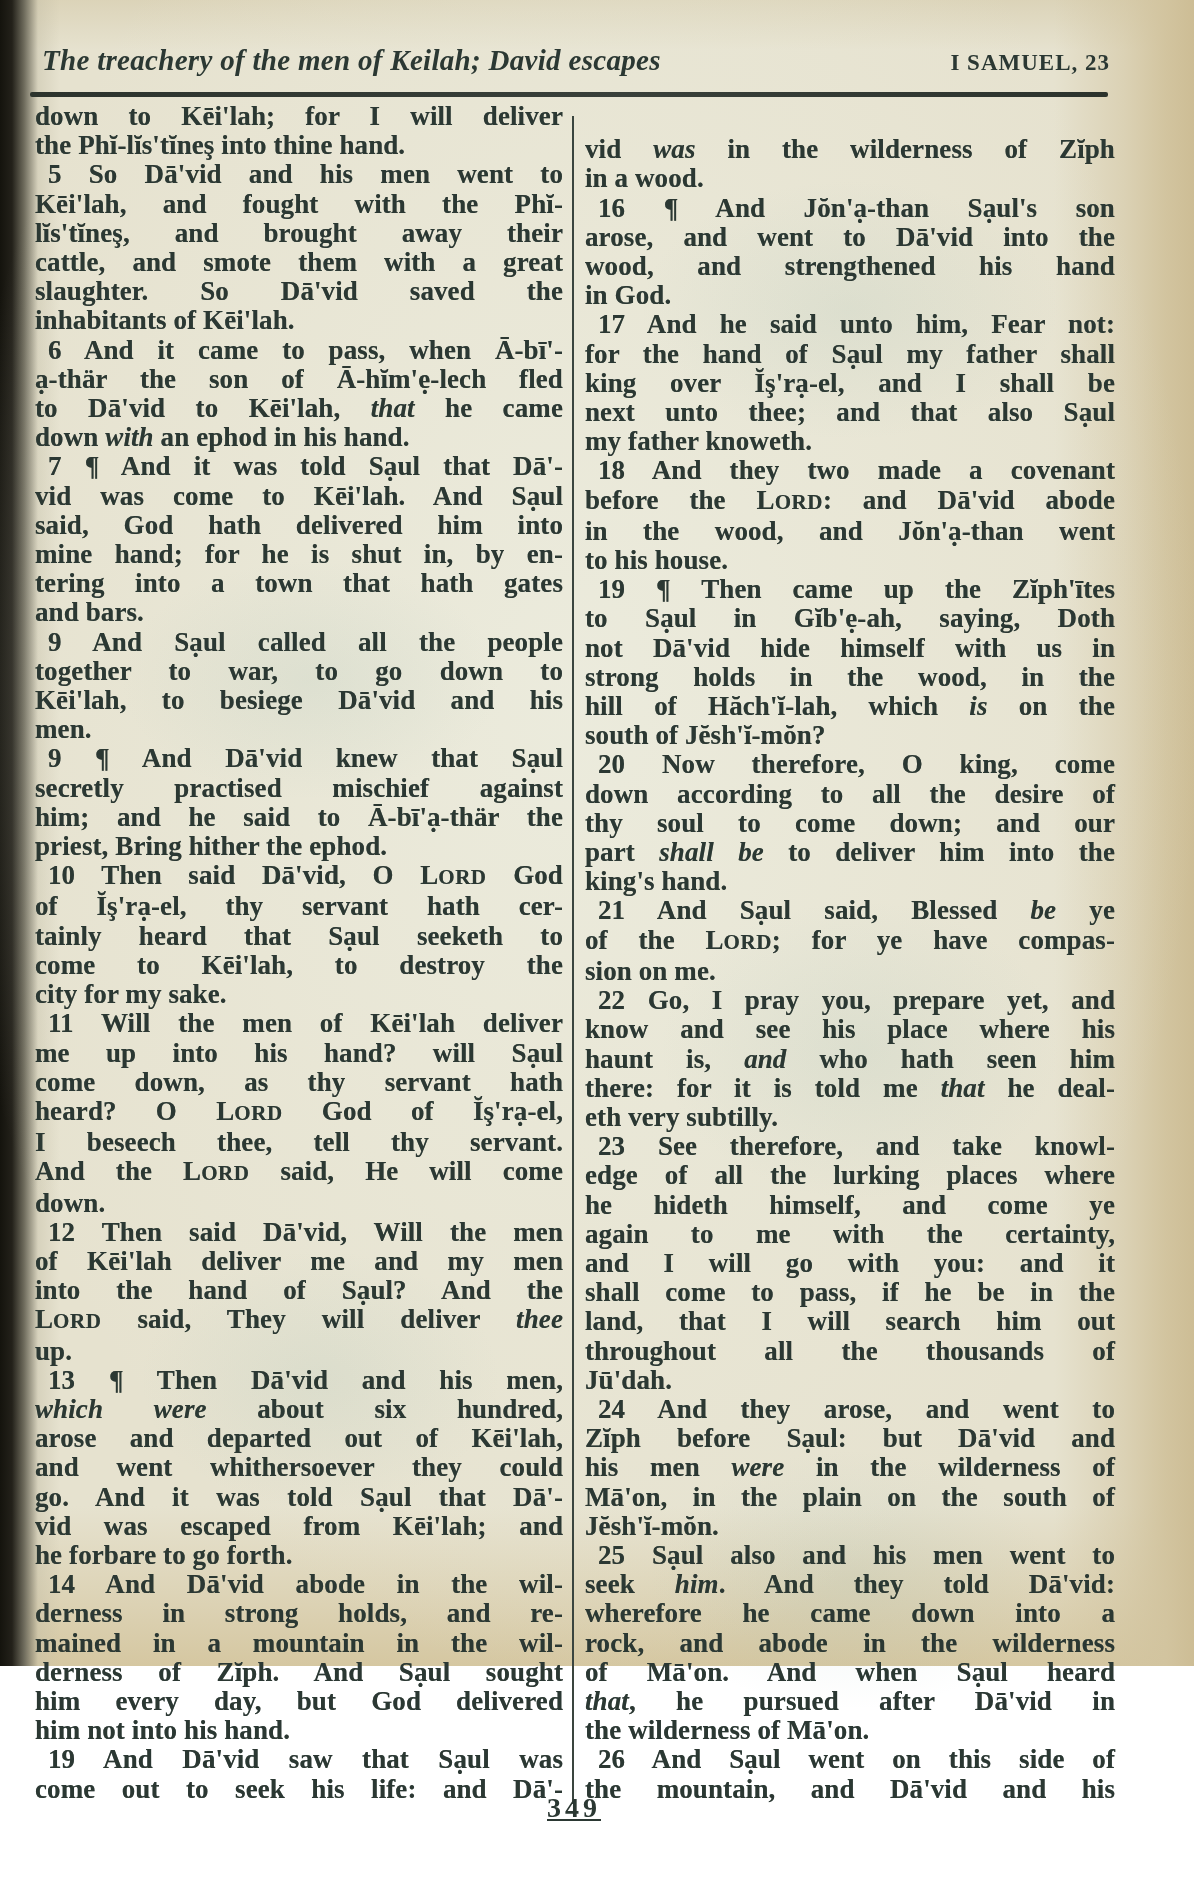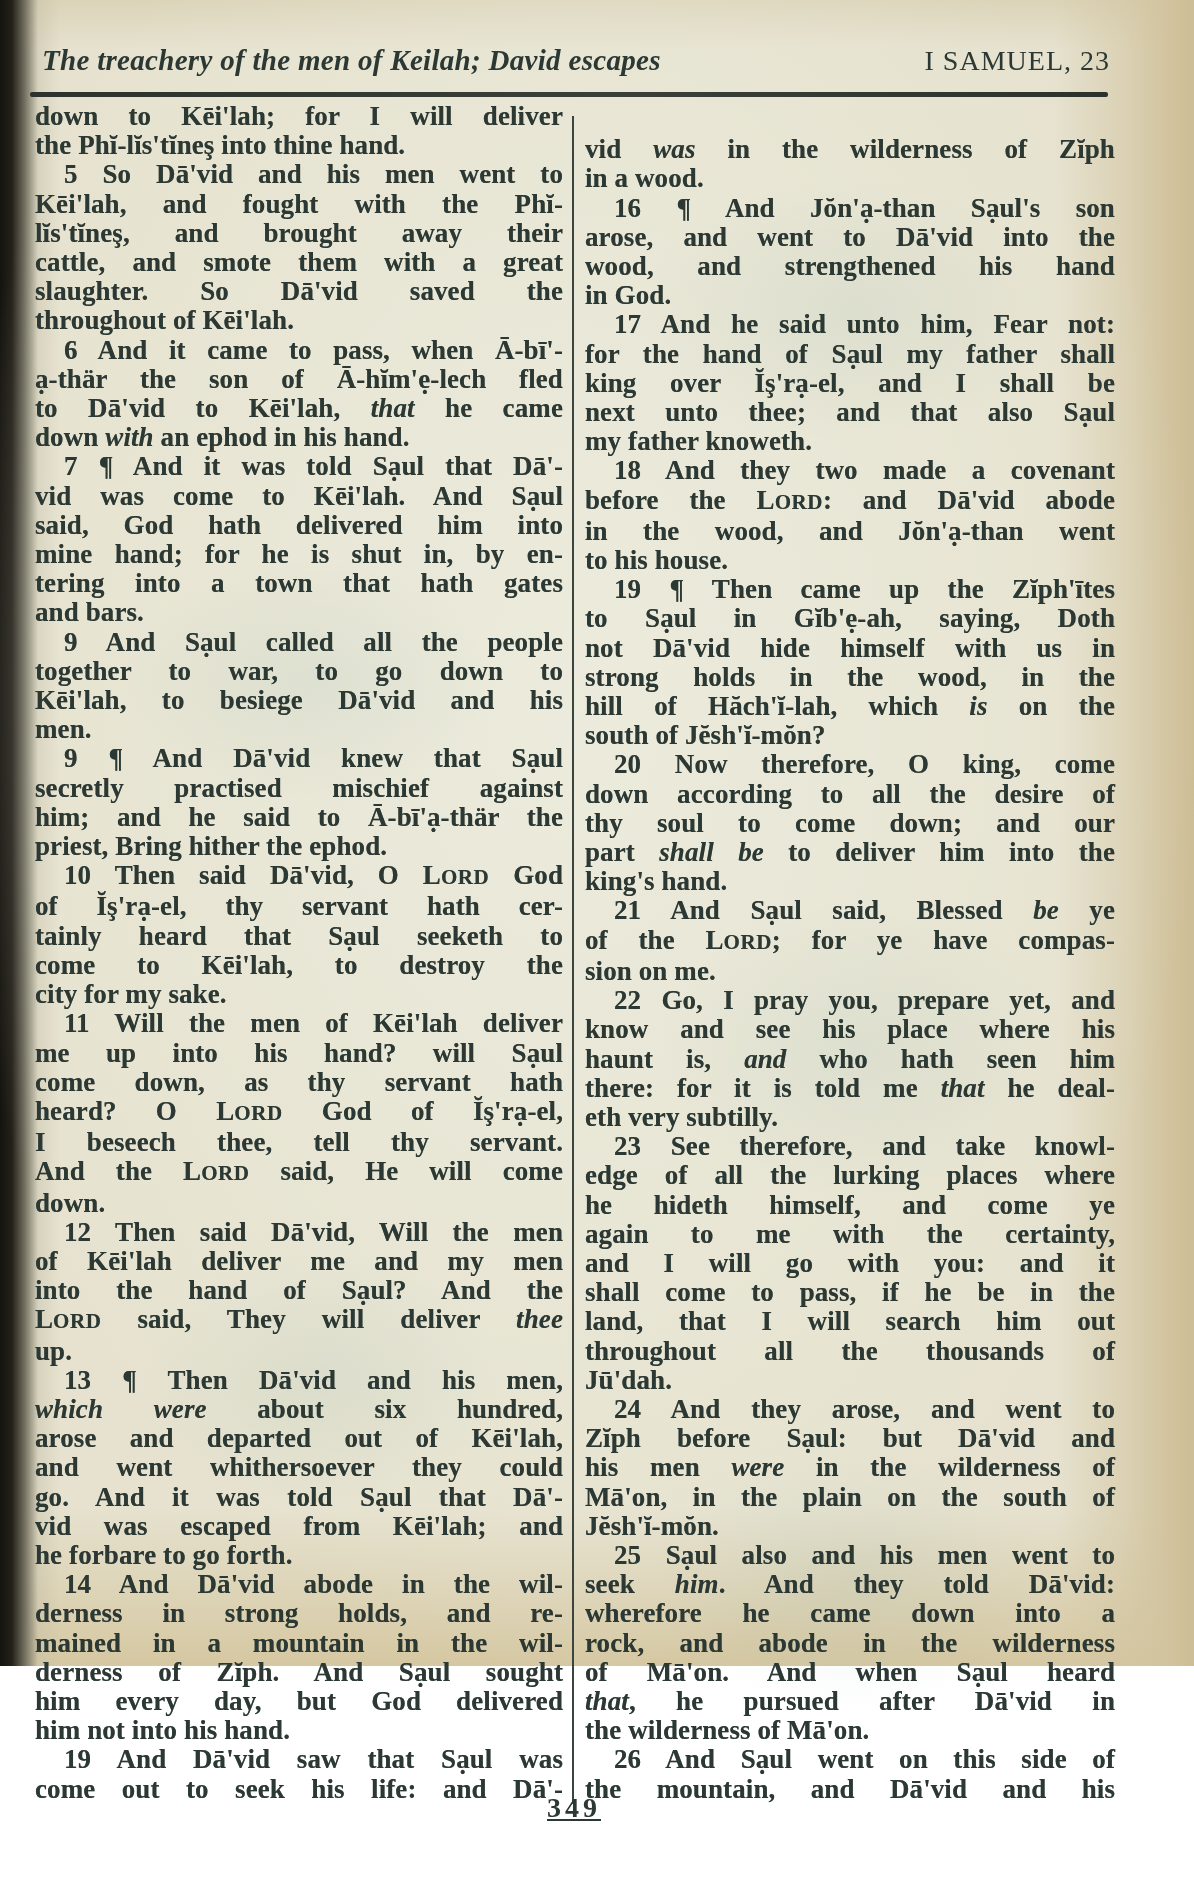--- a/index.html
+++ b/index.html
@@ -21,21 +21,21 @@
   }
   .header{
     position:absolute;left:42px;right:84px;top:44px;height:40px;
     display:flex;justify-content:space-between;align-items:baseline;
   }
   .running-head{
     font-style:italic;font-weight:600;font-size:29px;letter-spacing:0.3px;
     white-space:nowrap;
   }
   .book-ref{
-    font-weight:normal;font-size:28px;letter-spacing:1px;white-space:nowrap;
+    font-weight:bold;font-size:23px;letter-spacing:1px;white-space:nowrap;
   }
   .rule{
     position:absolute;left:30px;top:92px;width:1078px;height:5px;
     background:linear-gradient(90deg,#2c332d 0%,#39403a 55%,#2c332d 100%);
     border-radius:2px;
   }
   .text-block{
     position:absolute;left:35px;top:102px;width:1080px;
     display:flex;
     align-items:flex-end;
@@ -46,21 +46,21 @@
     width:2px;background:#3a453f;margin-left:9px;margin-right:11px;
     height:1688px;
   }
   .line{
     line-height:29.2px;font-size:27px;font-weight:bold;
     text-align:justify;text-align-last:justify;
     white-space:normal;letter-spacing:0.1px;
     text-shadow:0 0 0.5px rgba(43,56,51,0.55);
   }
   .line.end{text-align-last:left;}
-  .line.vstart{padding-left:29px;}
+  .line.vstart{padding-left:13px;}
   .line i{font-weight:bold;}
   .sc{font-size:0.78em;letter-spacing:0.5px;}
   .ghost{
     position:absolute;border-radius:50%;
     background:radial-gradient(closest-side, rgba(146,178,168,0.14), rgba(146,178,168,0));
     pointer-events:none;
   }
   .page-number{
     position:absolute;left:35px;top:1792px;width:1078px;
     text-align:center;font-weight:bold;font-size:28px;letter-spacing:4px;text-decoration:underline;
@@ -86,21 +86,21 @@
 
   <div class="text-block">
     <div class="col left" id="col-left">
         <div class="line">down to Kēi'lah; for I will deliver</div>
         <div class="line end">the Phĭ-lĭs'tĭneş into thine hand.</div>
         <div class="line vstart">5 So Dā'vid and his men went to</div>
         <div class="line">Kēi'lah, and fought with the Phĭ-</div>
         <div class="line">lĭs'tĭneş, and brought away their</div>
         <div class="line">cattle, and smote them with a great</div>
         <div class="line">slaughter. So Dā'vid saved the</div>
-        <div class="line end">throughout of Kēi'lah.</div>
+        <div class="line end">inhabitants of Kēi'lah.</div>
         <div class="line vstart">6 And it came to pass, when Ā-bī'-</div>
         <div class="line">ạ-thär the son of Ā-hĭm'ẹ-lech fled</div>
         <div class="line">to Dā'vid to Kēi'lah, <i>that</i> he came</div>
         <div class="line end">down <i>with</i> an ephod in his hand.</div>
         <div class="line vstart">7 ¶ And it was told Sạul that Dā'-</div>
         <div class="line">vid was come to Kēi'lah. And Sạul</div>
         <div class="line">said, God hath delivered him into</div>
         <div class="line">mine hand; for he is shut in, by en-</div>
         <div class="line">tering into a town that hath gates</div>
         <div class="line end">and bars.</div>

